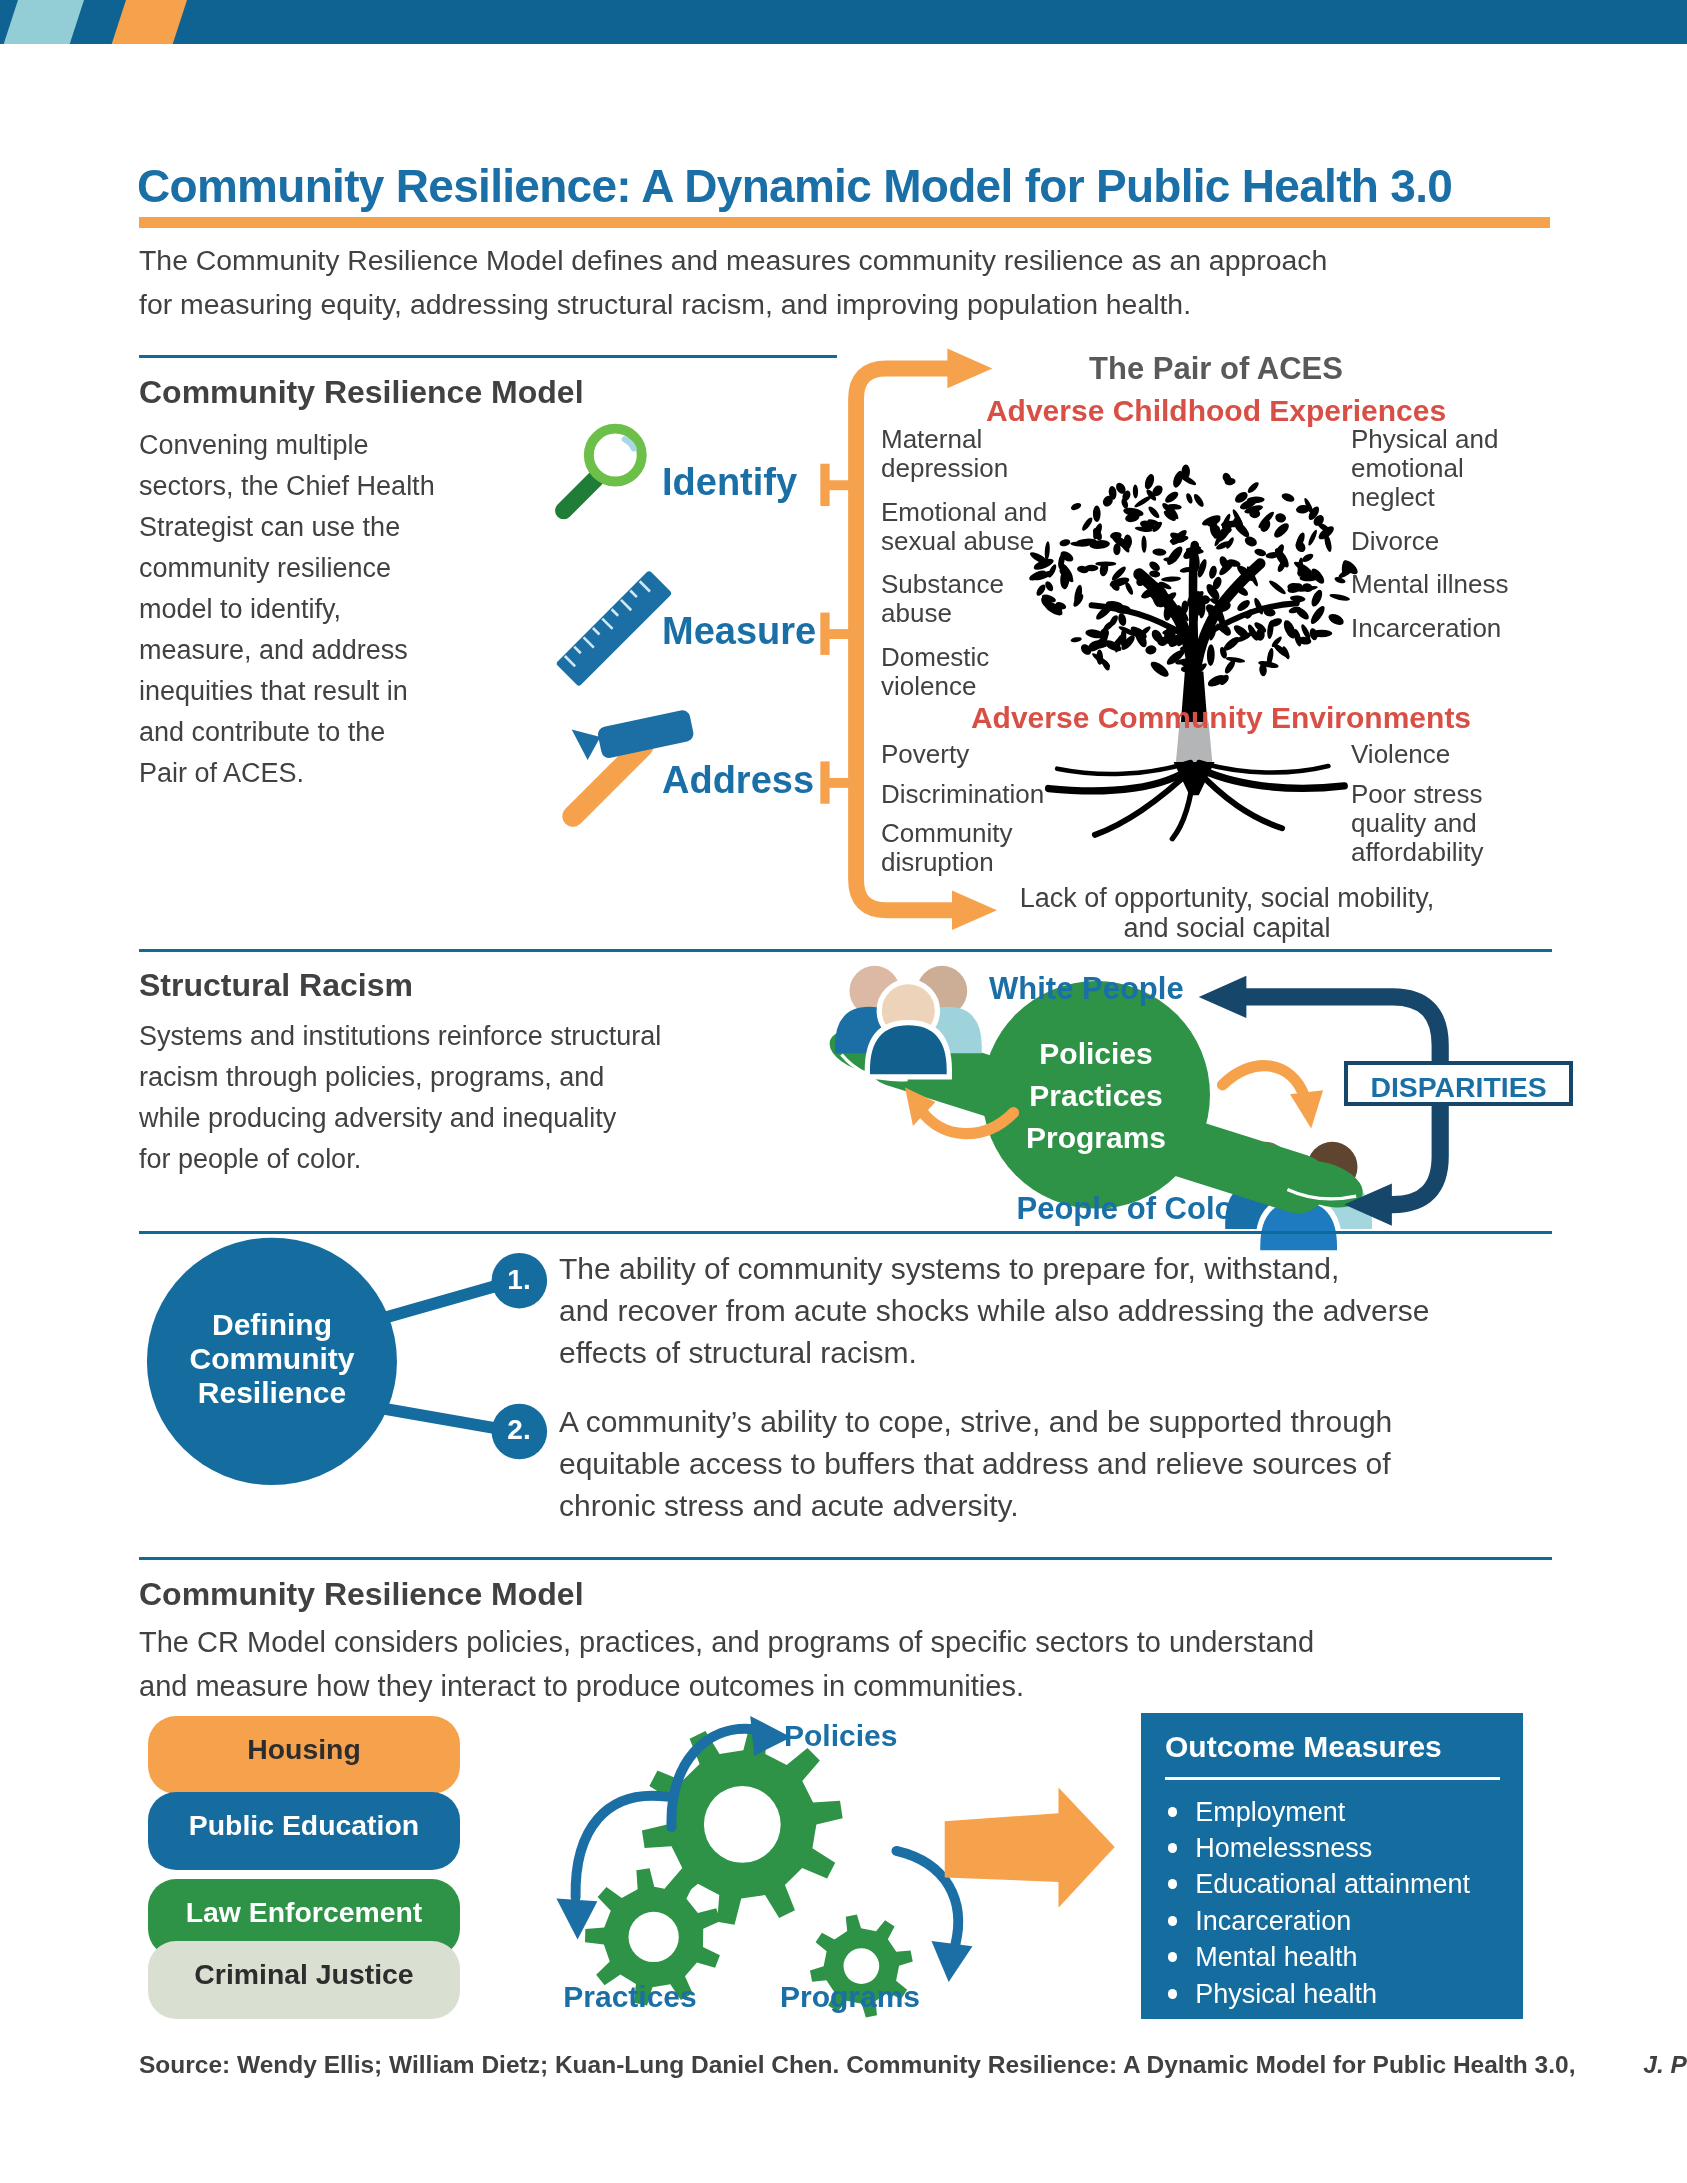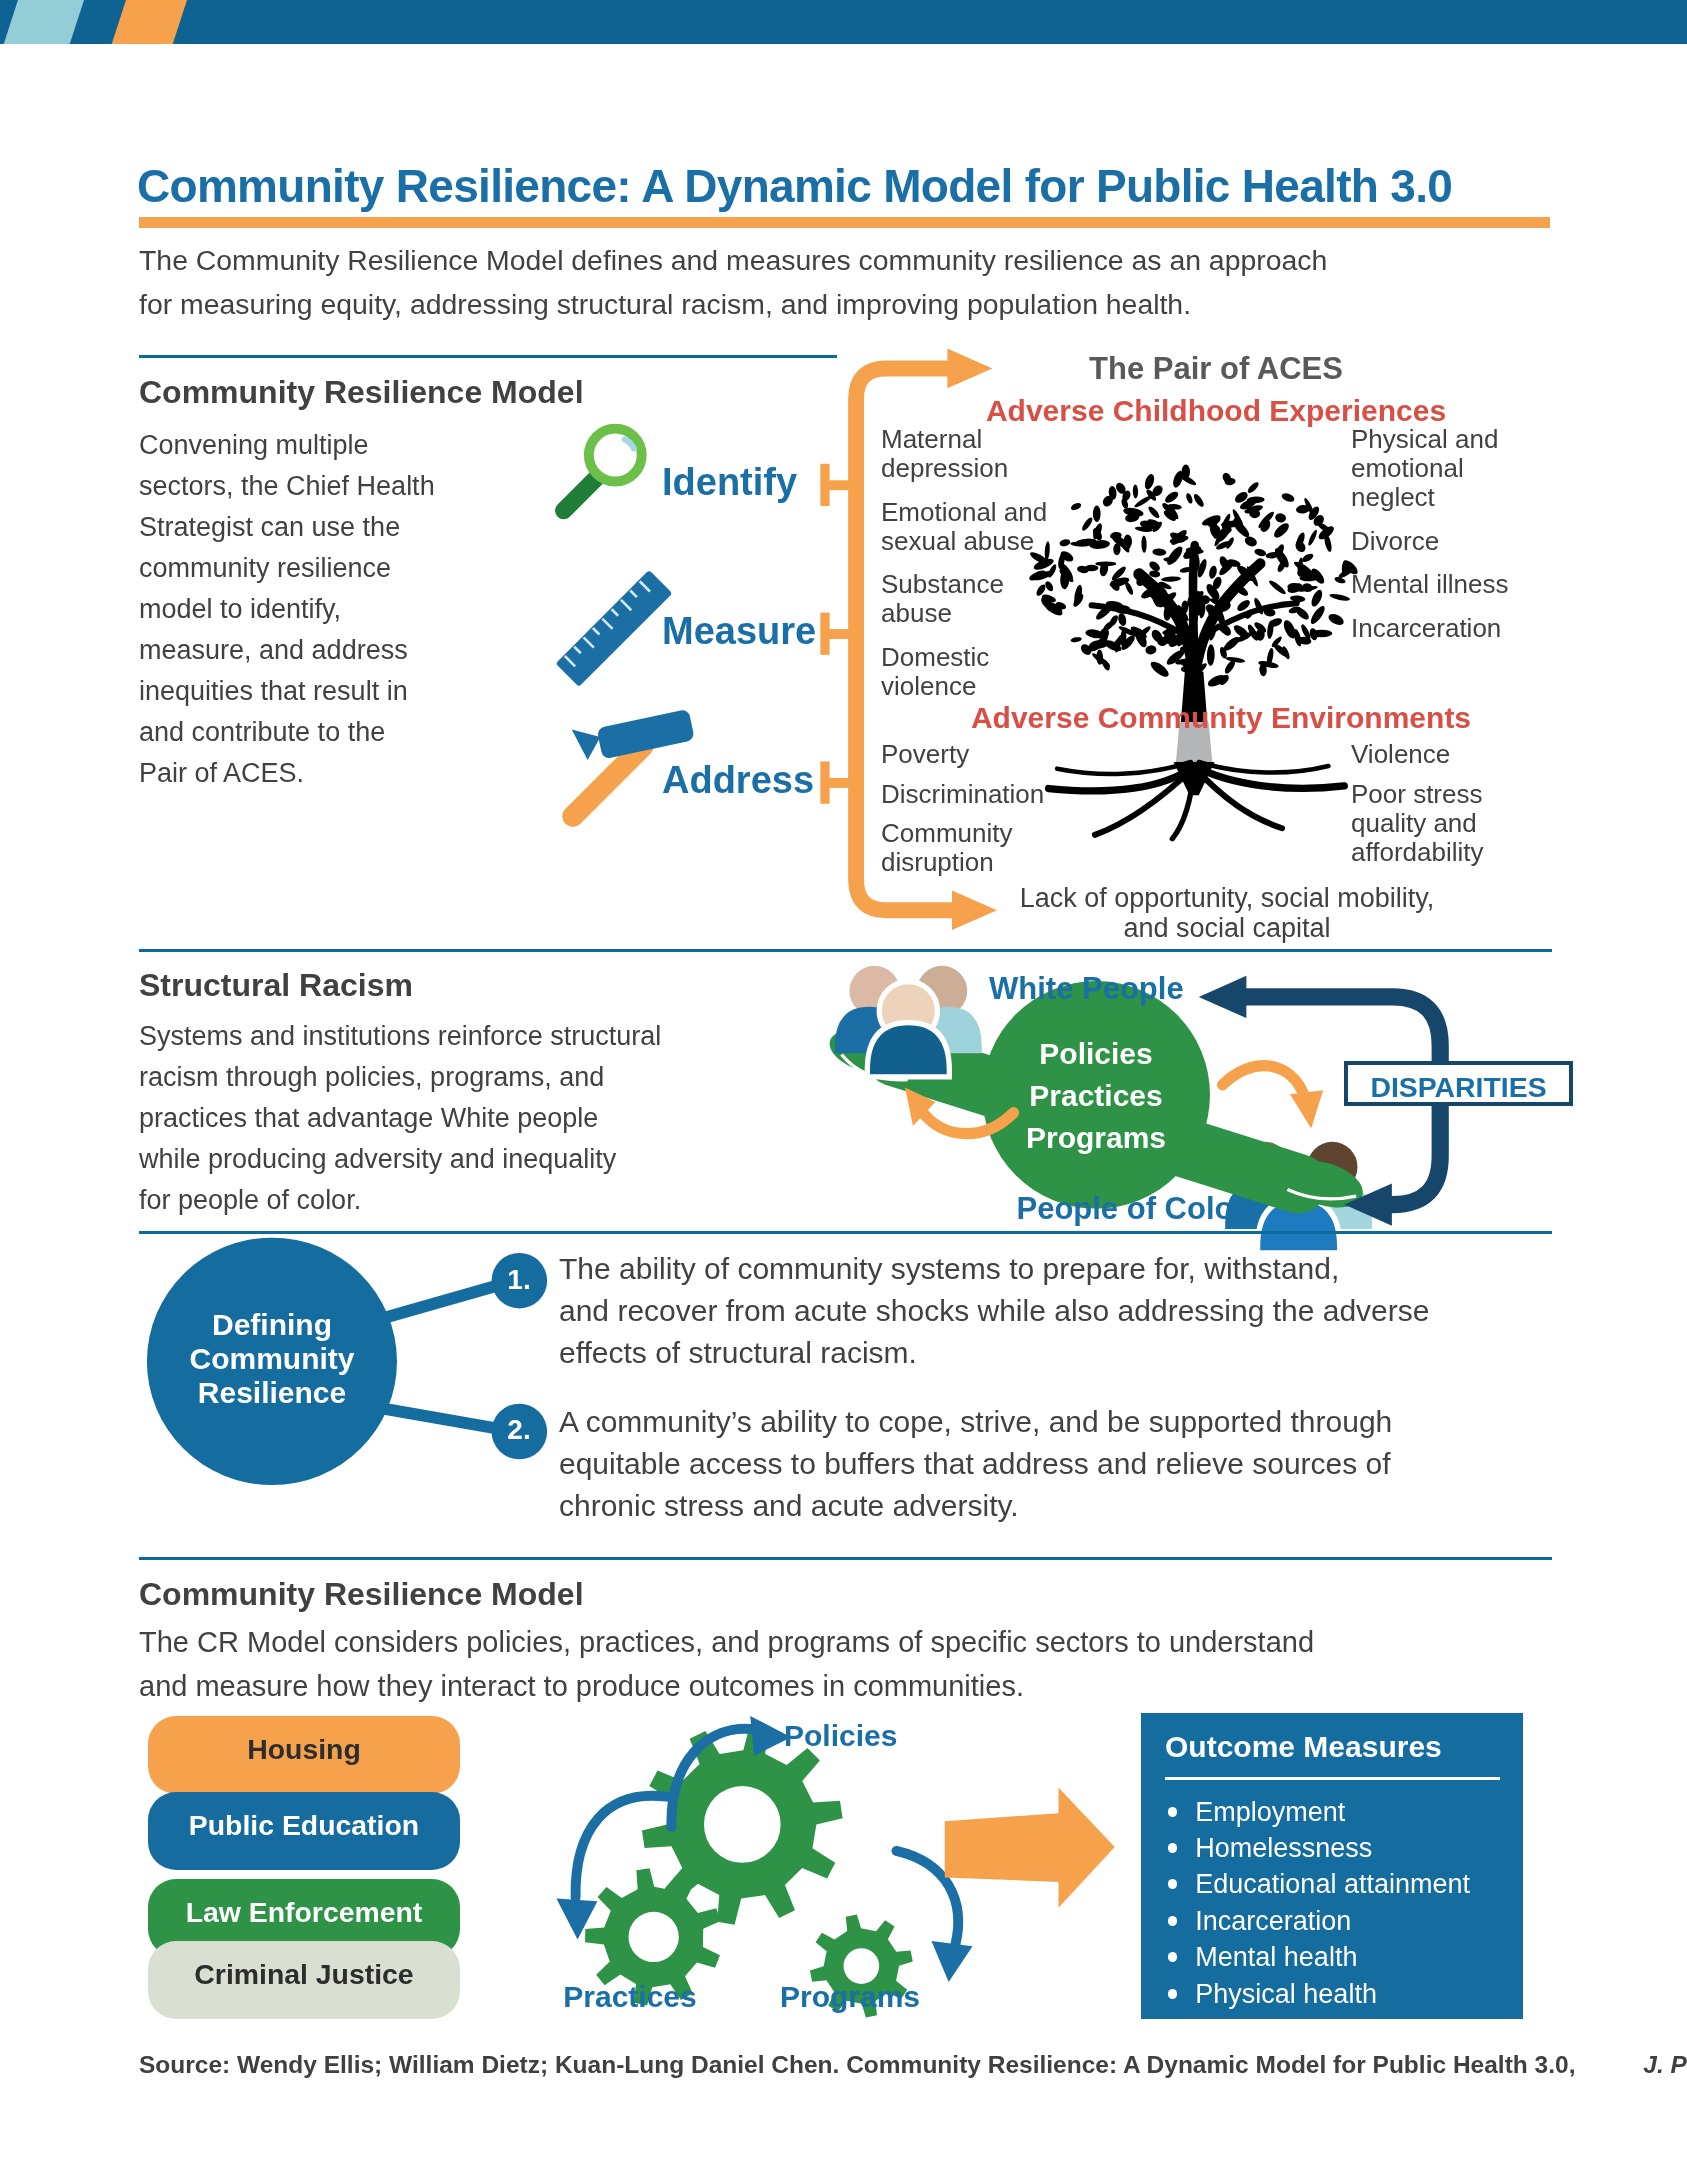--- a/index.html
+++ b/index.html
@@ -557,21 +557,20 @@
   </div>
   <div class="t ctr" style="left:1227px;top:883px;font-size:27px;">Lack of opportunity, social mobility,</div>
   <div class="t ctr" style="left:1227px;top:913px;font-size:27px;">and social capital</div>
 
   <div class="divider" style="left:139px;top:949px;width:1413px;"></div>
 
   <div class="t h2" style="left:139px;top:967px;">Structural Racism</div>
   <div class="t lines" id="sr-par">
     <span class="ln">Systems and institutions reinforce structural</span>
     <span class="ln">racism through policies, programs, and</span>
-    <span class="ln">practices that advantage White people</span>
     <span class="ln">while producing adversity and inequality</span>
     <span class="ln">for people of color.</span>
   </div>
   <div class="t diagram-label" style="left:989px;top:971px;">White People</div>
   <div class="t diagram-label ctr" style="left:1131px;top:1191px;">People of Color</div>
   <div class="t ctr" id="circle-text" style="left:1096px;top:1033px;">
     <div>Policies</div>
     <div>Practices</div>
     <div>Programs</div>
   </div>

